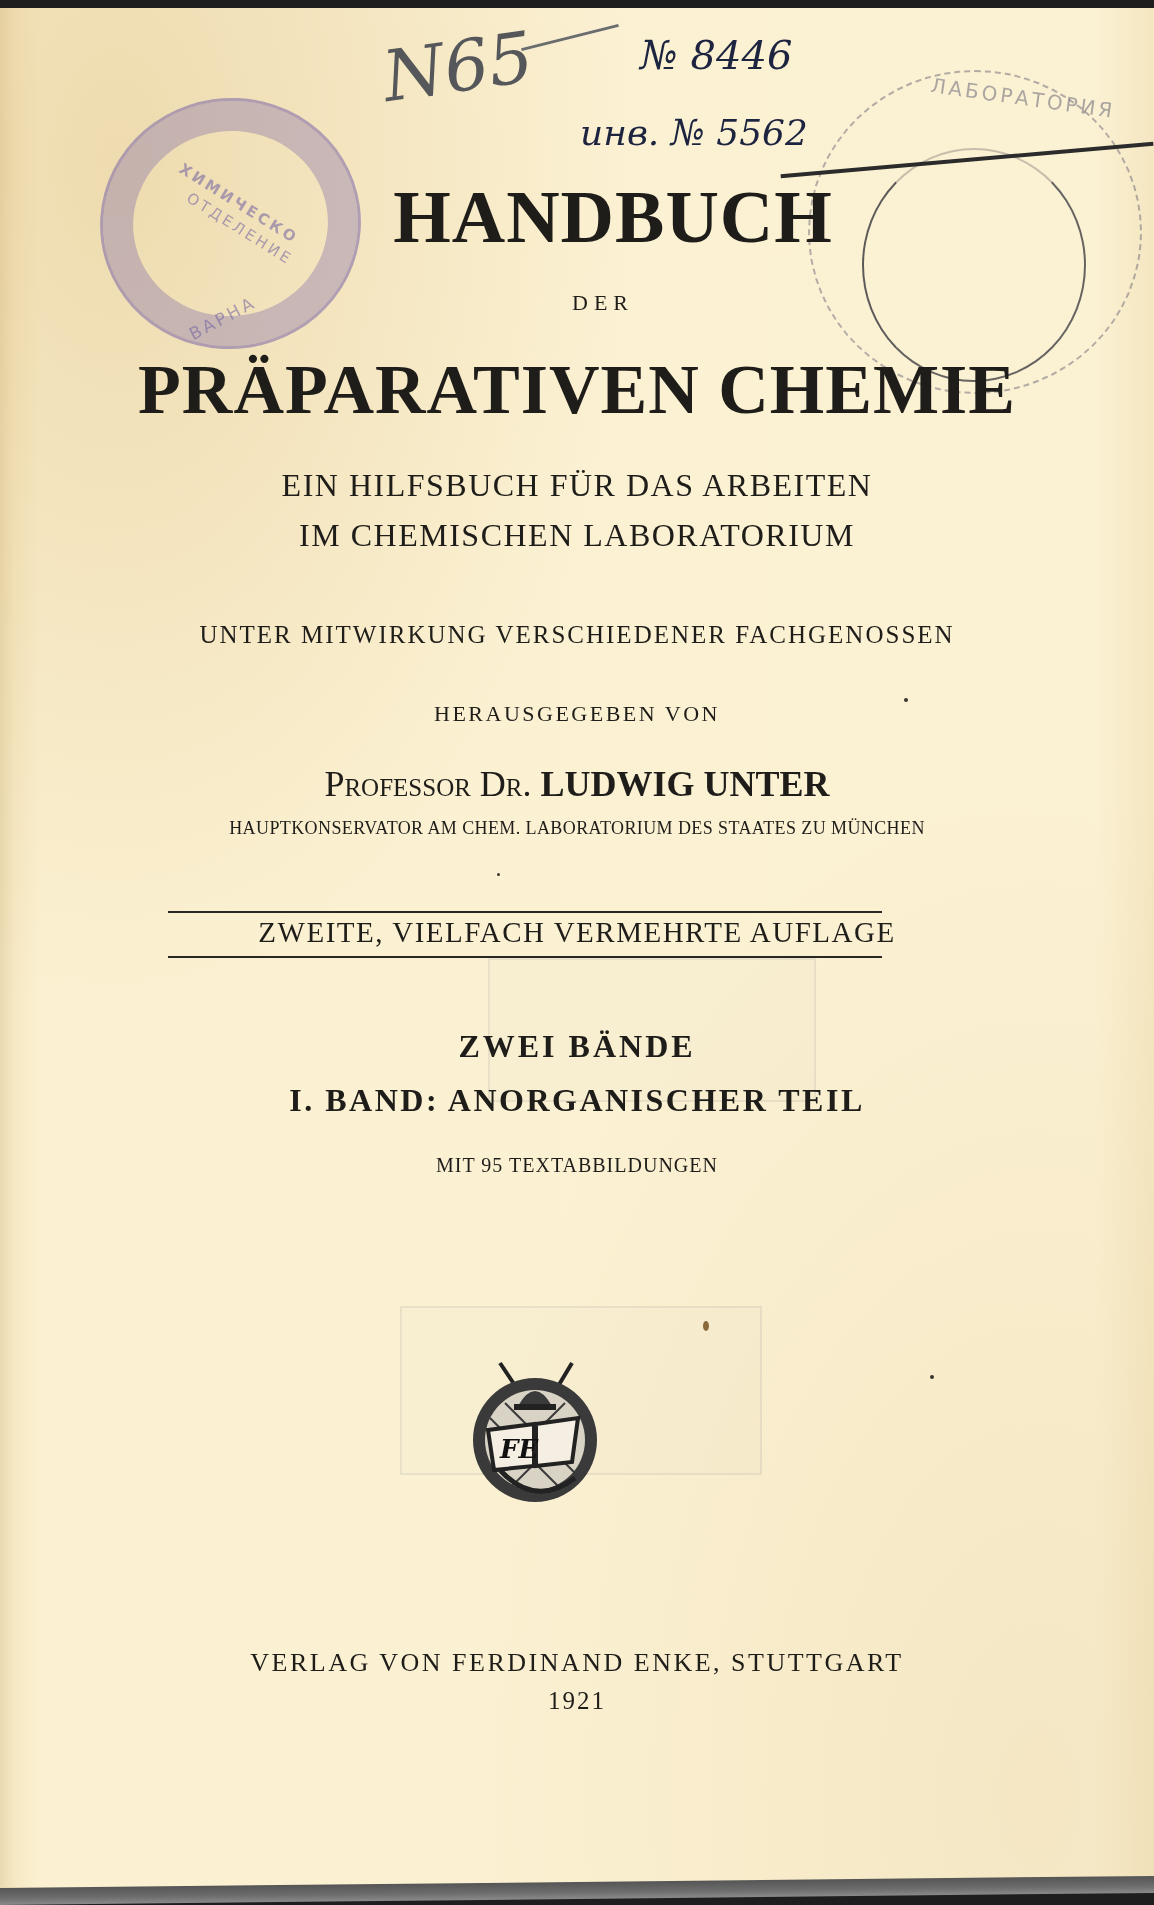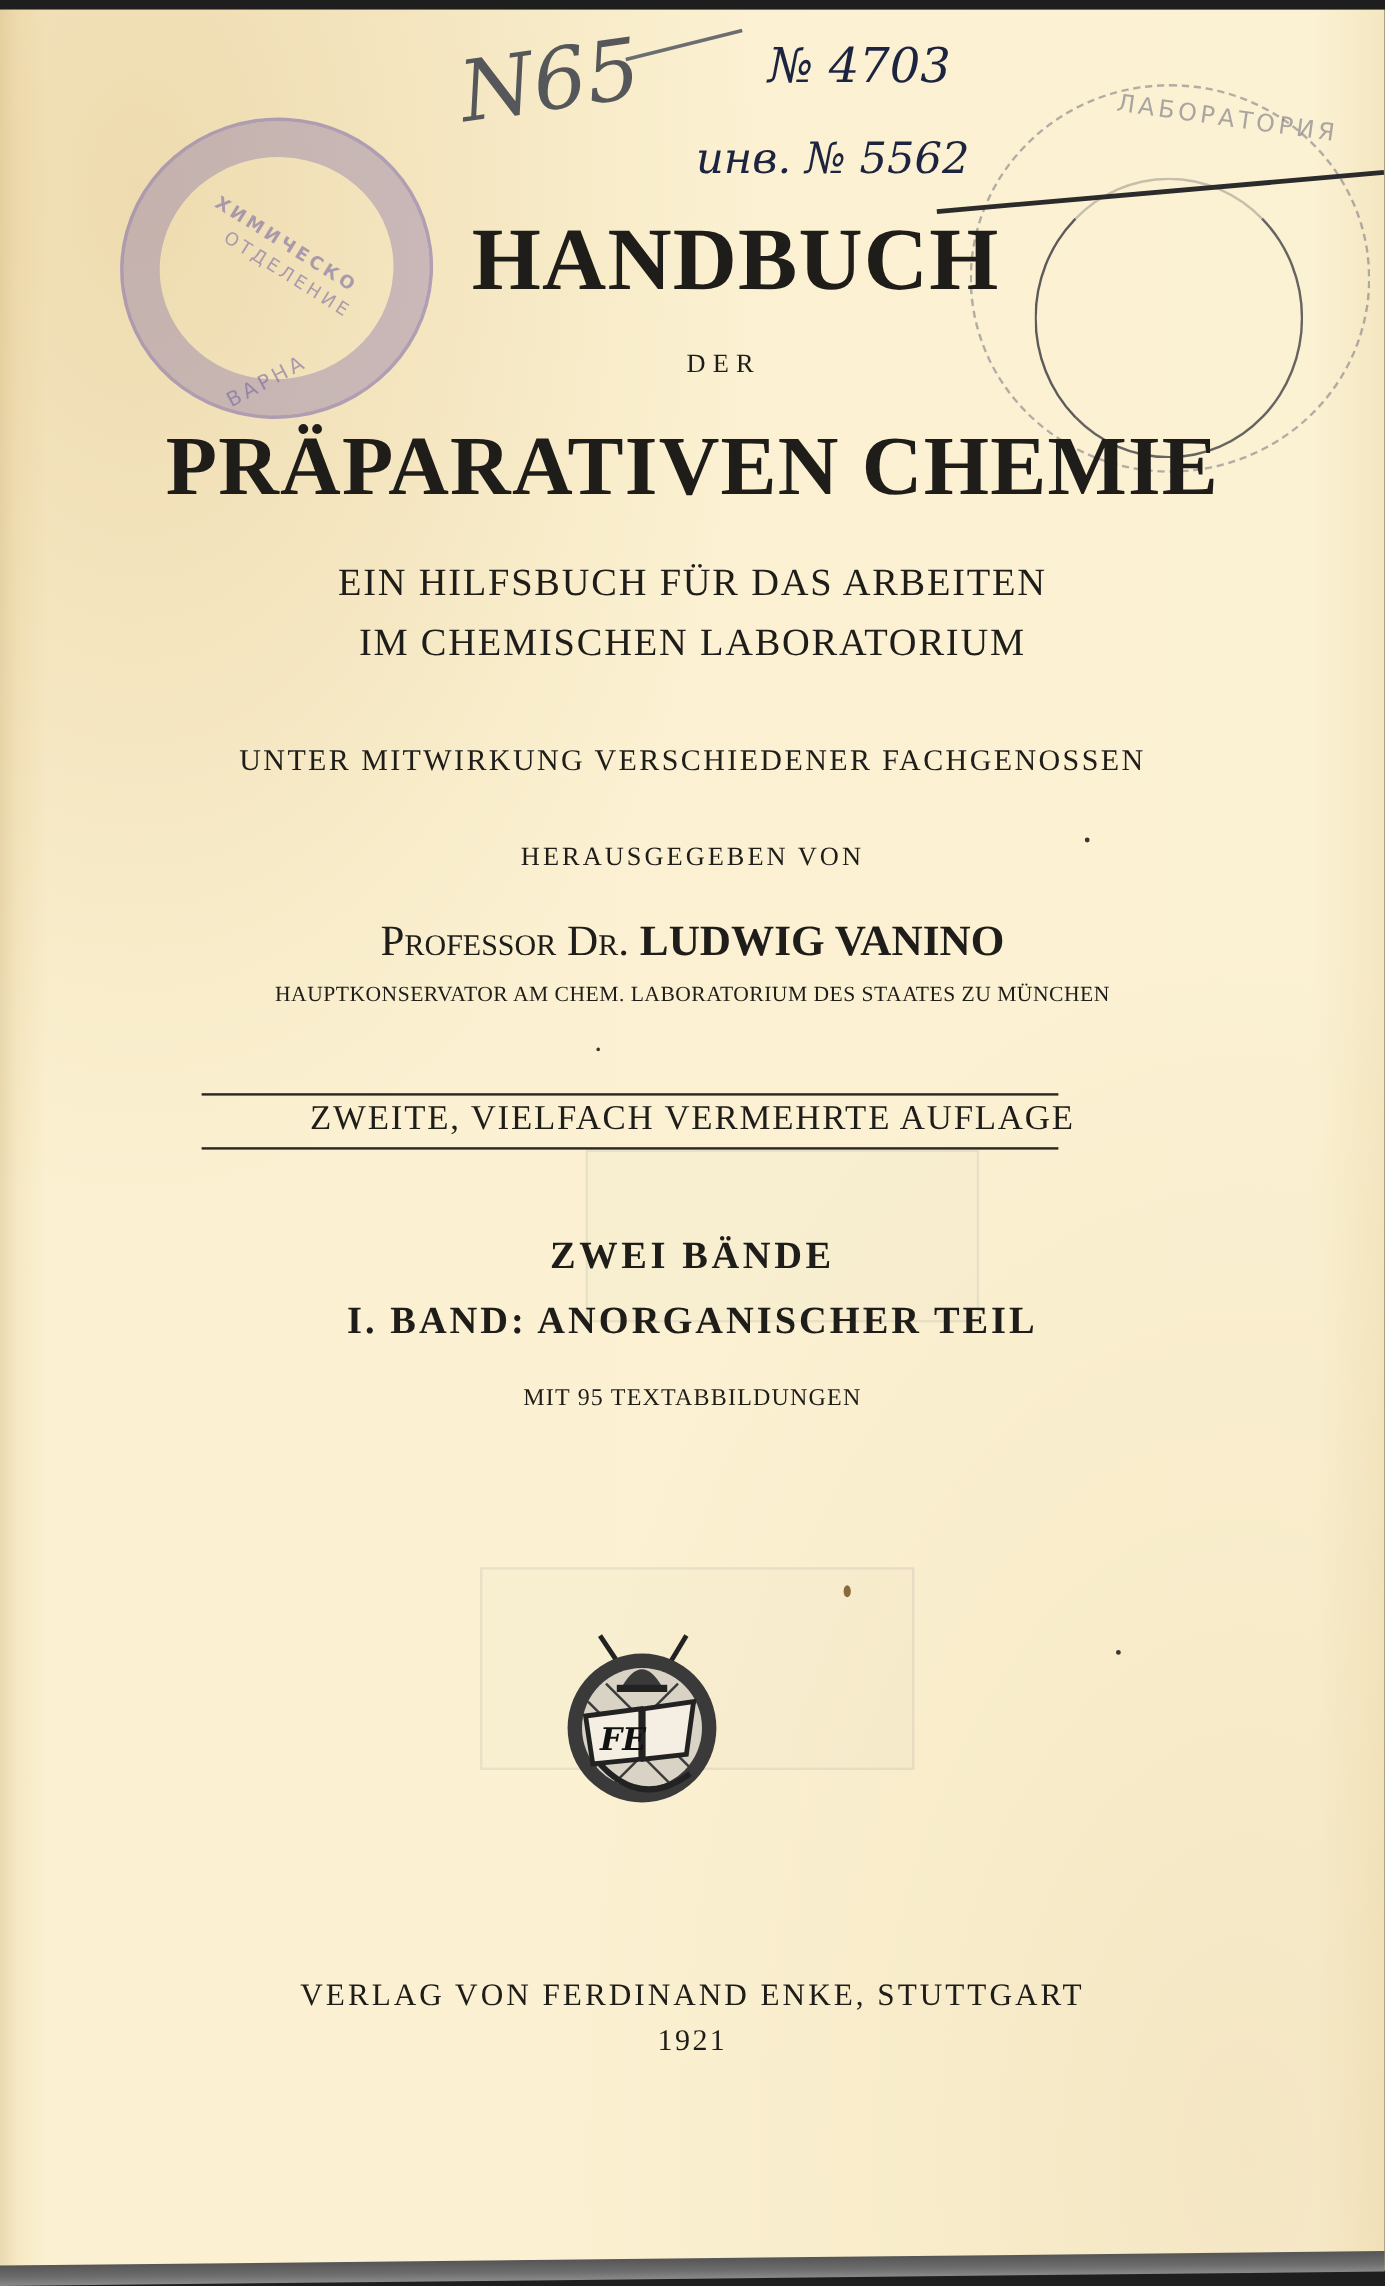--- a/index.html
+++ b/index.html
@@ -101,37 +101,37 @@
       <span class="t2">ОТДЕЛЕНИЕ</span>
       <span class="t3">ВАРНА</span>
     </div>
   </div>
   <div class="stamp stamp-right"></div>
   <div class="stamp-right-inner"></div>
   <div class="stamp-right-text">ЛАБОРАТОРИЯ</div>
 
   <div class="hand hand-pencil">N65</div>
   <div class="pencil-stroke"></div>
-  <div class="hand hand-ink-1">№ 4703</div>
+  <div class="hand hand-ink-1">№ 8446</div>
   <div class="hand hand-ink-2">инв. № 5562</div>
   <div class="strike-line"></div>
 
   <h1 class="line title-1">HANDBUCH</h1>
   <div class="line title-der">DER</div>
   <h1 class="line title-2">PRÄPARATIVEN CHEMIE</h1>
 
   <div class="line subtitle sub-1">EIN HILFSBUCH FÜR DAS ARBEITEN</div>
   <div class="line subtitle sub-2">IM CHEMISCHEN LABORATORIUM</div>
 
   <div class="line collab">UNTER MITWIRKUNG VERSCHIEDENER FACHGENOSSEN</div>
   <div class="line editor-intro">HERAUSGEGEBEN VON</div>
 
   <div class="line editor-name">
     <span class="sc">Professor Dr.</span>
-    <span>LUDWIG VANINO</span>
+    <span>LUDWIG UNTER</span>
   </div>
   <div class="line editor-role">HAUPTKONSERVATOR AM CHEM. LABORATORIUM DES STAATES ZU MÜNCHEN</div>
 
   <div class="rule rule-top"></div>
   <div class="line edition">ZWEITE, VIELFACH VERMEHRTE AUFLAGE</div>
   <div class="rule rule-bottom"></div>
 
   <div class="line volumes">ZWEI BÄNDE</div>
   <div class="line volume-1">I. BAND: ANORGANISCHER TEIL</div>
   <div class="line illus">MIT 95 TEXTABBILDUNGEN</div>

